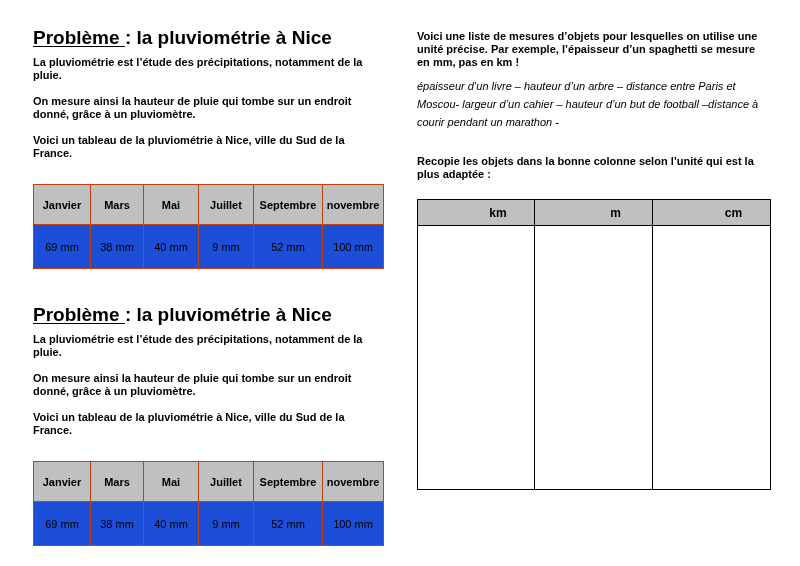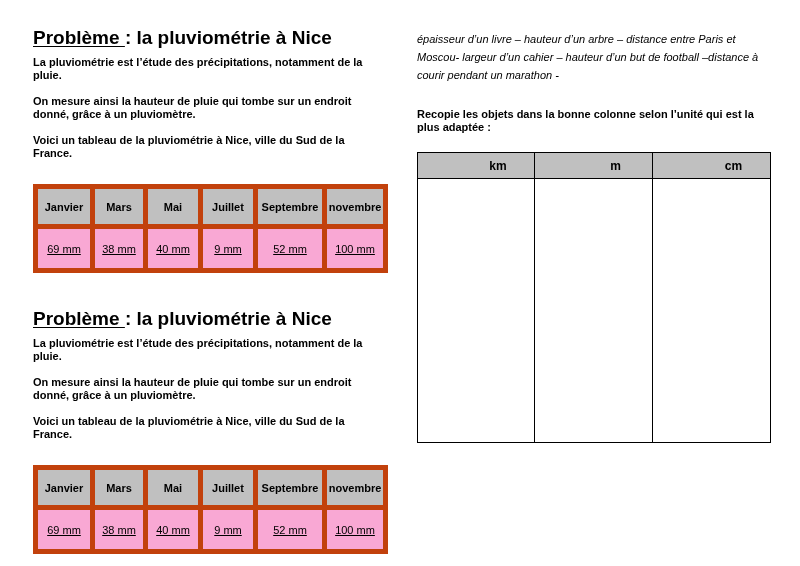--- a/index.html
+++ b/index.html
@@ -41,32 +41,32 @@
   }
   p.intro { margin-bottom: 8px; }
   p.instruction { margin-bottom: 18px; margin-top: 16px; }
 
   table.data-table {
     border-collapse: collapse;
     table-layout: fixed;
     width: 350px;
   }
   table.data-table th, table.data-table td {
-    border: 5px solid #c2410c;
+    border: 1px solid #c2410c;
     text-align: center;
     vertical-align: middle;
     font-size: 11px;
     overflow: hidden;
   }
   table.data-table th {
     background: #c0c0c0;
     font-weight: bold;
     height: 40px;
   }
-  table.data-table td { height: 44px; background: #f9a8d4; text-decoration: underline; }
+  table.data-table td { height: 44px; background: #1d4ed8; }
 
   .pluvio-table { margin-top: 24px; }
   .section-repeat { margin-top: 38px; }
 
   table.sort-table {
     border-collapse: collapse;
     table-layout: fixed;
     width: 353px;
     margin-top: 0;
   }
@@ -160,20 +160,21 @@
           <td>100 mm</td>
         </tr>
       </tbody>
         </table>
     </section>
 
   </div>
 
   <div class="col col-right">
     <section>
+      <p class="body-text intro">Voici une liste de mesures d’objets pour lesquelles on utilise une unité précise. Par exemple, l’épaisseur d’un spaghetti se mesure en mm, pas en km !</p>
       <p class="italic-list">épaisseur d’un livre – hauteur d’un arbre – distance entre Paris et Moscou- largeur d’un cahier – hauteur d’un but de football –distance à courir pendant un marathon -</p>
       <p class="body-text instruction">Recopie les objets dans la bonne colonne selon l’unité qui est la plus adaptée :</p>
 
       <table class="sort-table">
         <colgroup>
           <col style="width:117px">
             <col style="width:118px">
             <col style="width:118px">
         </colgroup>
         <tbody>

